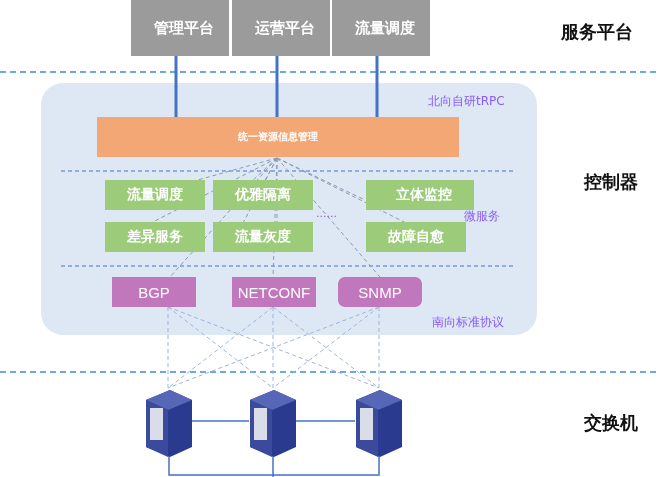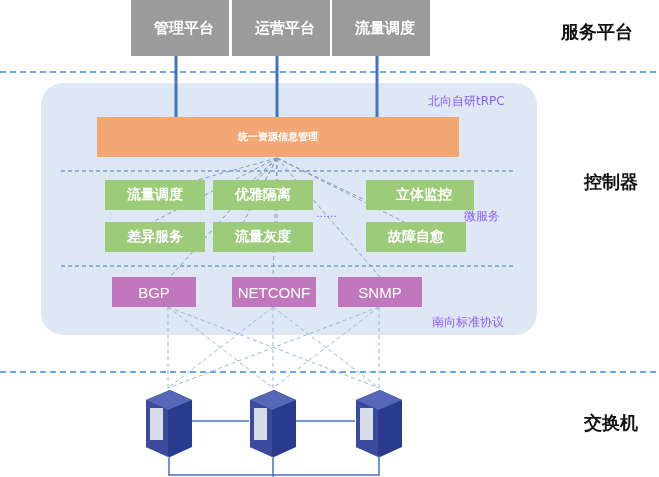--- a/index.html
+++ b/index.html
@@ -130,20 +130,20 @@
 
 <div class="small-label" style="left:316px; top:207px; font-size:11px;">......</div>
 <div class="small-label" style="left:464px; top:208px;">微服务</div>
 
 <div class="proto-box" style="left:112px;">
   <span>BGP</span>
 </div>
 <div class="proto-box" style="left:232px;">
   <span>NETCONF</span>
 </div>
-<div class="proto-box" style="left:338px;">
+<div class="proto-box" style="left:338px;border-radius:7px;">
   <span>SNMP</span>
 </div>
 
 <div class="small-label" style="left:432px; top:314px;">南向标准协议</div>
 
 <div class="layer-label" style="left:584px; top:170px;">控制器</div>
 <div class="layer-label" style="left:584px; top:411px;">交换机</div>
 
 </body></html>

